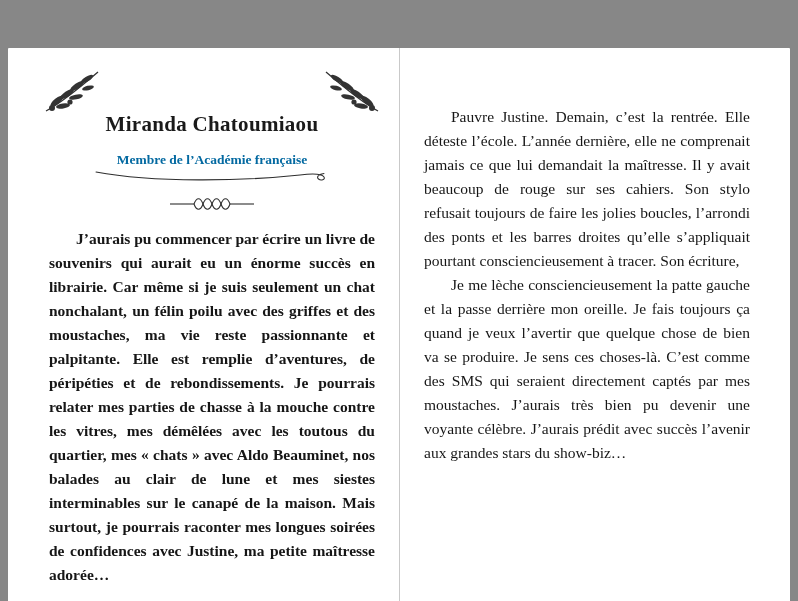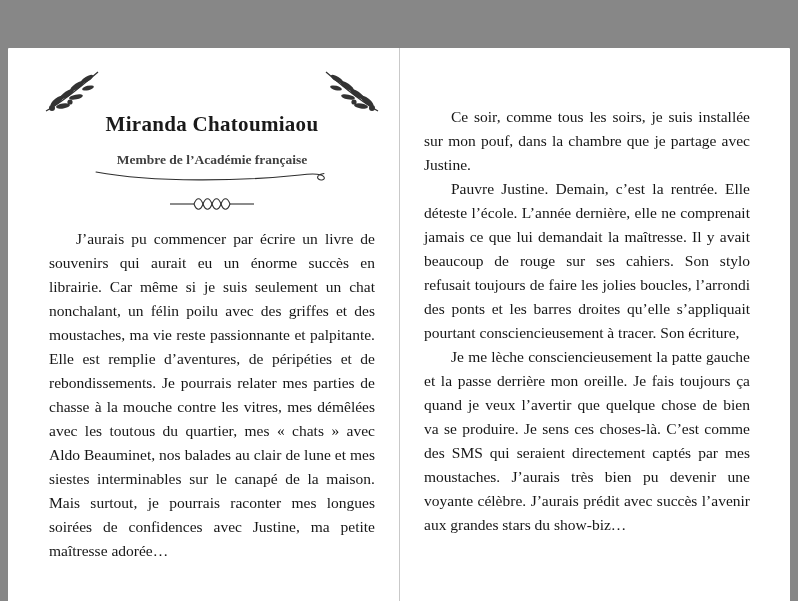--- a/index.html
+++ b/index.html
@@ -49,37 +49,37 @@
   .chapter-subtitle {
     margin: 13px 0 0 0;
     font-size: 15.5px;
     font-style: italic;
     color: #1a1a1a;
   }
   .chapter-affiliation {
     margin: 15px 0 0 0;
     font-size: 13.5px;
     font-weight: 700;
-    color: #404040;
+    color: #0369a1;
   }
   .flourish { display: block; margin: 1px auto 0 auto; }
   .ornament { display: block; margin: 11px auto 0 auto; }
 
   .branch { position: absolute; top: 20px; }
   .branch.left-branch  { left: -6px; }
   .branch.right-branch { right: -6px; transform: scaleX(-1); }
 
   
   .body-text {
     text-align: justify;
     font-size: 15.5px;
     line-height: 24px;
     color: #161616;
   }
-  .page-col.left  .body-text { margin-top: 15px; }
+  .page-col.left  .body-text { margin-top: 15px; font-weight: bold; }
   .page-col.right .body-text { padding-top: 57px; }
   .body-text p { margin: 0; text-indent: 27px; }
 
   
   .folio {
     position: absolute;
     bottom: 8px; left: 0;
     width: 100%;
     text-align: center;
     font-size: 12.5px;
@@ -151,20 +151,19 @@
 
     <div class="body-text">
       <p>J’aurais pu commencer par écrire un livre de souvenirs qui aurait eu un énorme succès en librairie. Car même si je suis seulement un chat nonchalant, un félin poilu avec des griffes et des moustaches, ma vie reste passionnante et palpitante. Elle est remplie d’aventures, de péripéties et de rebondissements. Je pourrais relater mes parties de chasse à la mouche contre les vitres, mes démêlées avec les toutous du quartier, mes « chats » avec Aldo Beauminet, nos balades au clair de lune et mes siestes interminables sur le canapé de la maison. Mais surtout, je pourrais raconter mes longues soirées de confidences avec Justine, ma petite maîtresse adorée…</p>
     </div>
 
     <div class="folio">8</div>
   </div>
 
   <div class="page-col right">
     <div class="body-text">
-      <p>Ce soir, comme tous les soirs, je suis installée sur mon pouf, dans la chambre que je partage avec Justine.</p>
       <p>Pauvre Justine. Demain, c’est la rentrée. Elle déteste l’école. L’année dernière, elle ne comprenait jamais ce que lui demandait la maîtresse. Il y avait beaucoup de rouge sur ses cahiers. Son stylo refusait toujours de faire les jolies boucles, l’arrondi des ponts et les barres droites qu’elle s’appliquait pourtant consciencieusement à tracer. Son écriture,</p>
       <p>Je me lèche consciencieusement la patte gauche et la passe derrière mon oreille. Je fais toujours ça quand je veux l’avertir que quelque chose de bien va se produire. Je sens ces choses-là. C’est comme des SMS qui seraient directement captés par mes moustaches. J’aurais très bien pu devenir une voyante célèbre. J’aurais prédit avec succès l’avenir aux grandes stars du show-biz…</p>
     </div>
 
     <div class="folio">9</div>
   </div>
 </div>
 
 </body></html>

